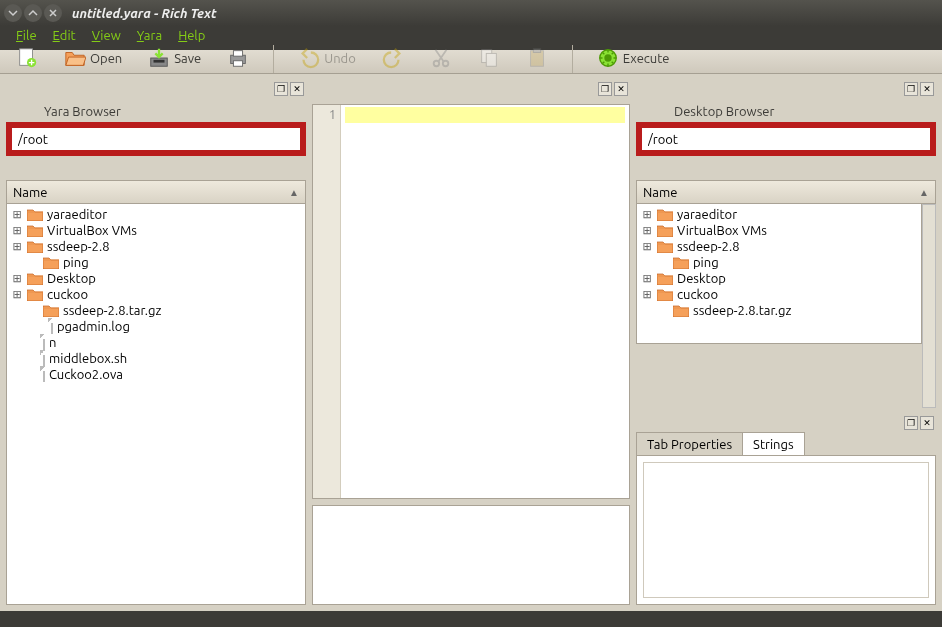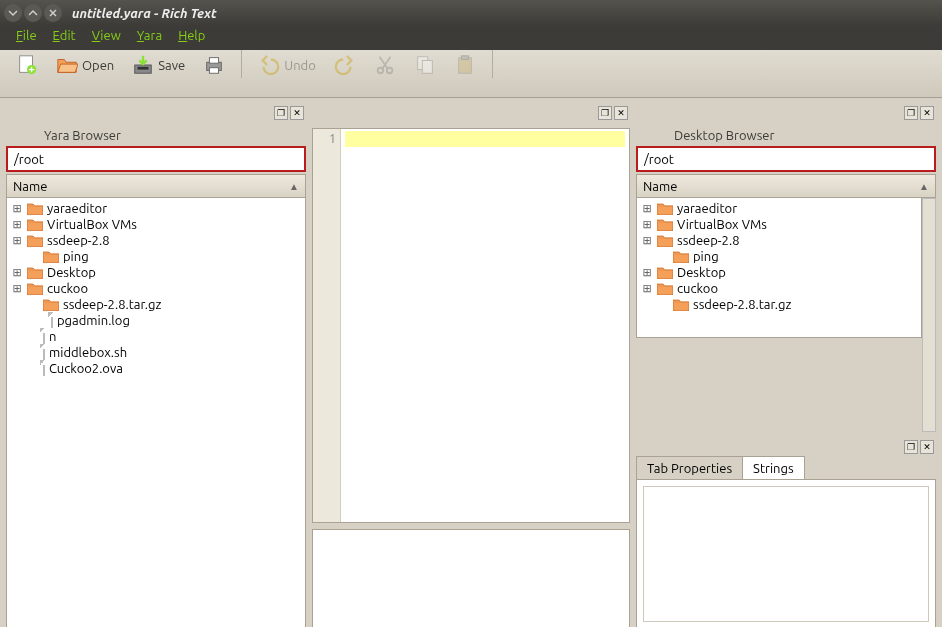--- a/index.html
+++ b/index.html
@@ -6,34 +6,34 @@
 body { background: #3c3b37; width: 942px; height: 627px; overflow: hidden; }
 
 .titlebar { background: linear-gradient(to bottom, #54534d, #3c3b37); height: 26px; display: flex; align-items: center; color: #dfdbd2; padding: 0 4px; }
 .titlebar .wbtn { width: 18px; height: 18px; border-radius: 9px; background: #5a5954; margin-right: 2px; display: flex; align-items: center; justify-content: center; color: #ccc; font-size: 11px; cursor: pointer; }
 .titlebar .title { margin-left: 8px; font-weight: bold; color: #eee; font-style: italic; }
 
 .menubar { background: #3c3b37; height: 24px; display: flex; padding: 0 8px; color: #84cc16; }
 .menubar .menu-item { padding: 2px 8px; cursor: pointer; }
 .menubar .menu-item u { text-decoration: underline; }
 
-.toolbar { background: linear-gradient(to bottom, #e1dcd1, #cfc9bc); height: 48px; display: flex; align-items: flex-start; padding: 0 10px; gap: 6px; border-bottom: 1px solid #a59f92; }
+.toolbar { background: linear-gradient(to bottom, #e1dcd1, #cfc9bc); height: 24px; display: flex; align-items: flex-end; padding: 0 10px; gap: 14px; border-bottom: 1px solid #a59f92; }
 .toolbar .tbtn { display: flex; align-items: center; gap: 4px; padding: 4px 6px; cursor: pointer; color: #3c3b37; border-radius: 3px; }
 .toolbar .tbtn.disabled { opacity: 0.4; cursor: default; }
 .toolbar .sep { width: 1px; height: 28px; background: #b3ad9f; margin: 0 4px; }
 .icon { width: 22px; height: 22px; display: inline-block; }
 
 .workspace { background: #d6d1c4; display: flex; height: calc(627px - 26px - 24px - 40px); padding: 6px; gap: 6px; }
 
 .panel { background: #d6d1c4; display: flex; flex-direction: column; }
 .panel-header { display: flex; justify-content: flex-end; gap: 2px; padding: 2px; }
 .panel-header .pbtn { width: 14px; height: 14px; border: 1px solid #999; background: #e8e4d9; font-size: 9px; display: flex; align-items: center; justify-content: center; cursor: pointer; }
 
 .panel-title { color: #3c3b37; padding: 6px 2px 4px 2px; margin-left: 36px; }
-.path-input { width: 100%; background: #fff; border: 2px solid #b91c1c; padding: 4px 6px; margin-bottom: 2px; }
+.path-input { width: 100%; background: #fff; border: 6px solid #b91c1c; padding: 4px 6px; margin-bottom: 24px; }
 .tree-header { background: linear-gradient(to bottom, #eee9dd, #d9d3c5); border: 1px solid #a9a295; padding: 4px 6px; display: flex; justify-content: space-between; align-items: center; }
 .tree-header .sort { font-size: 10px; color: #666; }
 .tree { background: #fff; border: 1px solid #a9a295; border-top: none; flex: 1; overflow: auto; padding: 2px 0; }
 .tree-row { display: flex; align-items: center; padding: 1px 4px; gap: 4px; white-space: nowrap; cursor: pointer; }
 .tree-row .expander { width: 12px; text-align: center; color: #666; font-size: 11px; }
 .file-icon { width: 14px; height: 16px; background: #fff; border: 1px solid #bbb; position: relative; }
 .file-icon::after { content: ""; position: absolute; top: -1px; right: -1px; width: 5px; height: 5px; background: linear-gradient(135deg, #bbb 50%, #fff 50%); }
 
 .left-col { width: 300px; display: flex; flex-direction: column; }
 .center-col { flex: 1; display: flex; flex-direction: column; gap: 6px; }
@@ -145,20 +145,28 @@
       <rect x="9" y="7" width="11" height="14" fill="#fff" stroke="#888"></rect>
     </svg>
   </div>
   <div class="tbtn disabled">
     <svg class="icon" viewBox="0 0 24 24">
       <rect x="5" y="4" width="14" height="17" fill="#c8b070" stroke="#888"></rect>
       <rect x="8" y="2" width="8" height="4" fill="#999" stroke="#666"></rect>
     </svg>
   </div>
   <div class="sep"></div>
+  <div class="tbtn">
+    <svg class="icon" viewBox="0 0 24 24">
+      <circle cx="12" cy="12" r="9" fill="#8ae234" stroke="#4e9a06" stroke-width="1.5"></circle>
+      <circle cx="12" cy="12" r="4" fill="#4e9a06"></circle>
+      <path d="M12 3v3M12 18v3M3 12h3M18 12h3M6 6l2 2M16 16l2 2M18 6l-2 2M8 16l-2 2" stroke="#4e9a06" stroke-width="1.5"></path>
+    </svg>
+    <span>Execute</span>
+  </div>
 </div>
 
 <div class="workspace">
 
   <div class="left-col panel">
     <div class="panel-header">
       <div class="pbtn">❐</div>
       <div class="pbtn">✕</div>
     </div>
     <div class="panel-title">Yara Browser</div>

